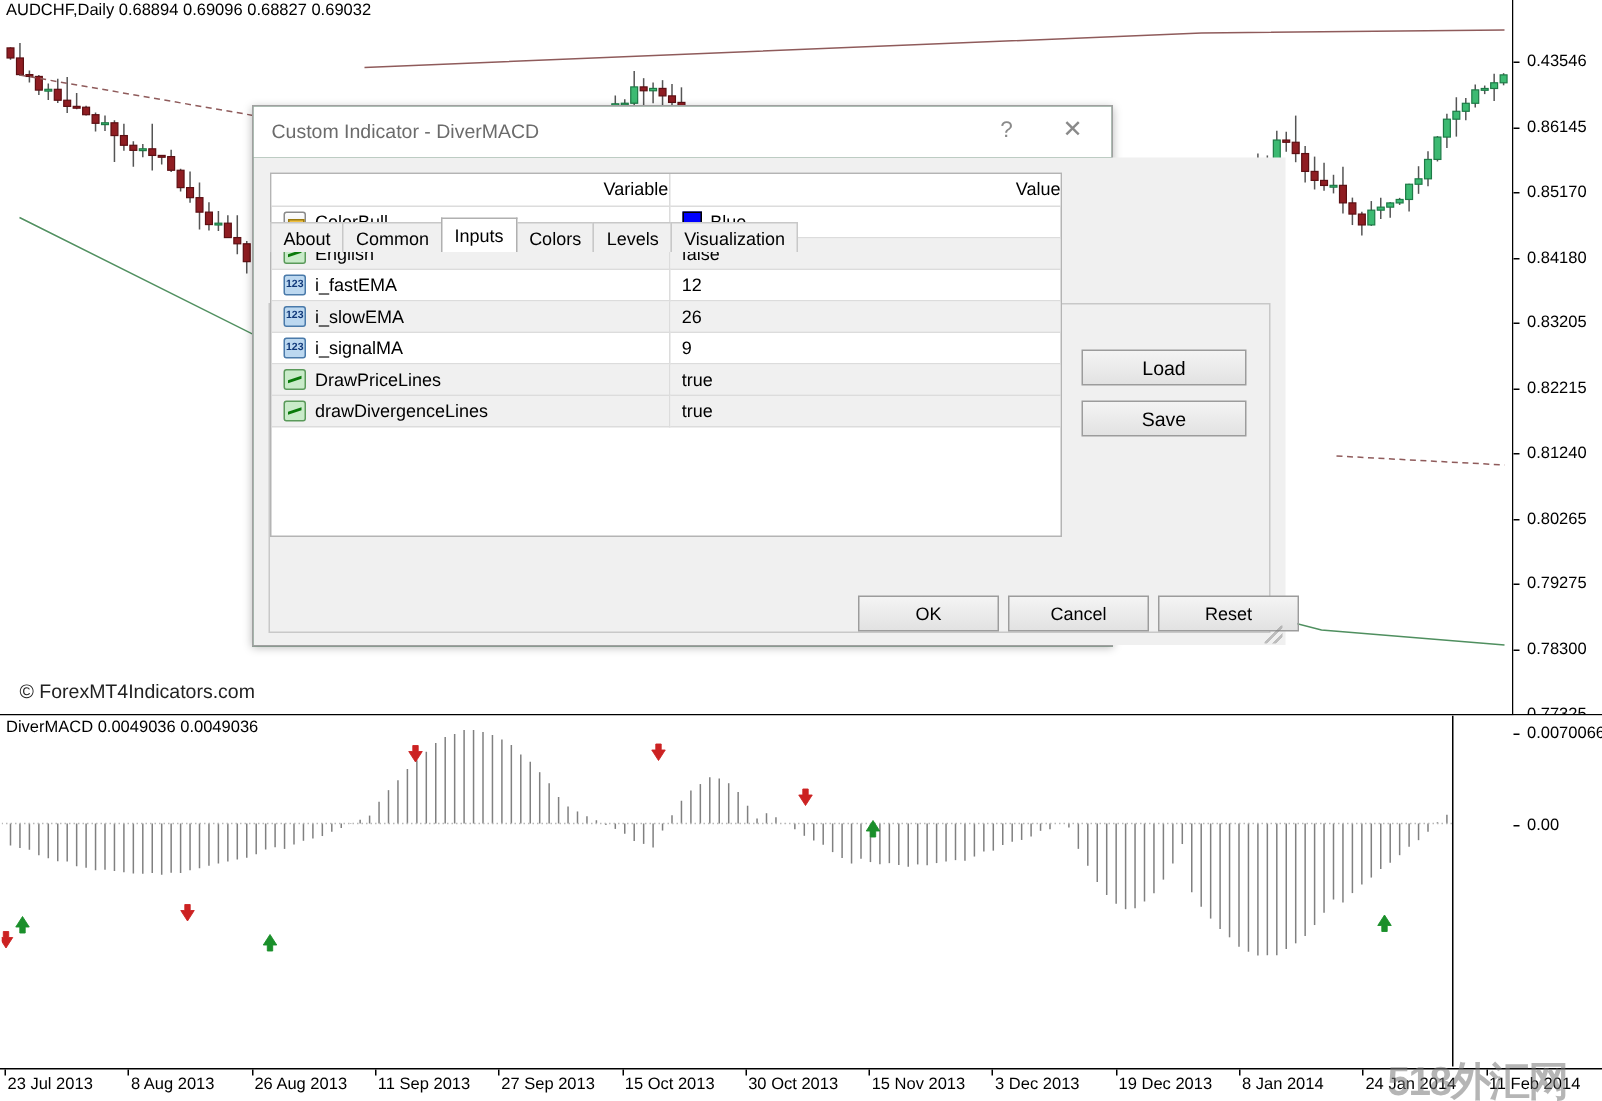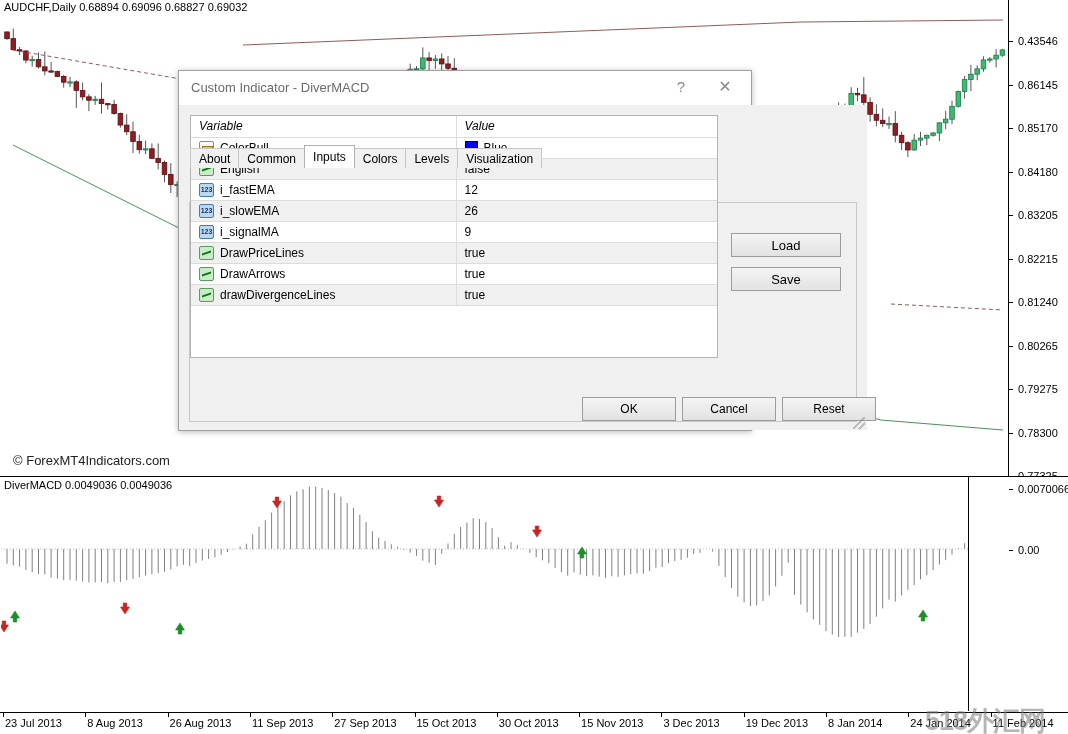--- a/index.html
+++ b/index.html
@@ -108,21 +108,21 @@
     color: rgba(120,120,120,0.55);
     letter-spacing: -1px;
     white-space: nowrap;
     z-index: 20;
     pointer-events: none;
   }
 
   
   #dialog {
     position: absolute;
-    left: 178px; top: 70px;
+    left: 168px; top: 70px;
     width: 574px; height: 361px;
     background: #14532d;
     border: 1px solid #a0a0a0;
     box-shadow: 0 1px 6px rgba(0,0,0,0.28);
     z-index: 50;
     font-size: 12px;
   }
   #dlg-titlebar {
     position: relative;
     height: 34px;
@@ -190,29 +190,28 @@
   
   #param-table {
     position: absolute; left: 11px; top: 10px;
     width: 528px; height: 243px;
     background: #ffffff;
     border: 1px solid #b4b4b4;
     overflow: hidden;
   }
   .ptable { width: 100%; border-collapse: collapse; table-layout: fixed; }
   .ptable th {
-    text-align: left;
+    text-align: right;
     font-weight: normal;
     font-size: 12px;
     color: #000;
     padding: 3px 0 3px 8px;
     background: #ffffff;
     border-bottom: 1px solid #dcdcdc;
     height: 21px;
-    font-style: italic;
   }
   .ptable th.col-var { width: 265px; border-right: 1px solid #dcdcdc; }
   .ptable td {
     font-size: 12px; color: #000;
     height: 21px;
     padding: 0 0 0 8px;
     border-bottom: 1px solid #dcdcdc;
     vertical-align: middle;
     overflow: hidden;
     white-space: nowrap;
@@ -989,33 +988,20 @@
                     <span class="ricon bool-icon"></span>
                     <span>DrawPriceLines</span>
                   </div>
                 </td>
                 <td>
                   <div class="cellwrap">
                     <span>true</span>
                   </div>
                 </td>
               </tr>
-              <tr>
-                <td class="col-var">
-                  <div class="cellwrap">
-                    <span class="ricon bool-icon"></span>
-                    <span>DrawArrows</span>
-                  </div>
-                </td>
-                <td>
-                  <div class="cellwrap">
-                    <span>true</span>
-                  </div>
-                </td>
-              </tr>
               <tr class="alt">
                 <td class="col-var">
                   <div class="cellwrap">
                     <span class="ricon bool-icon"></span>
                     <span>drawDivergenceLines</span>
                   </div>
                 </td>
                 <td>
                   <div class="cellwrap">
                     <span>true</span>

